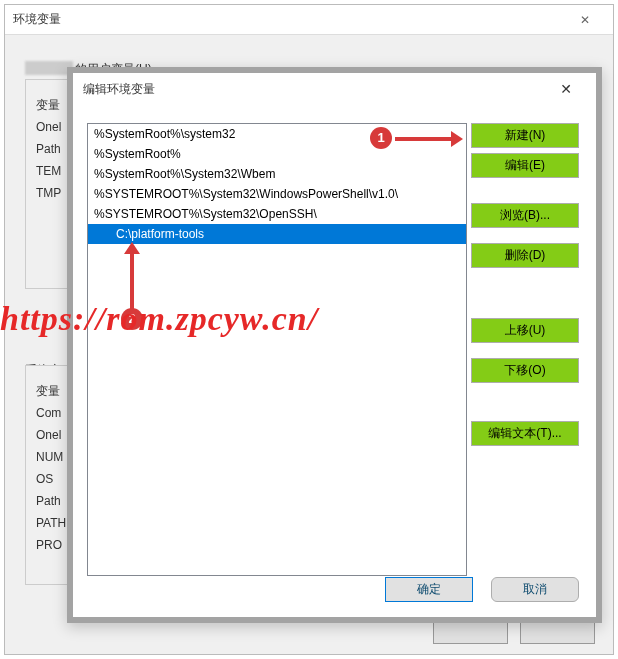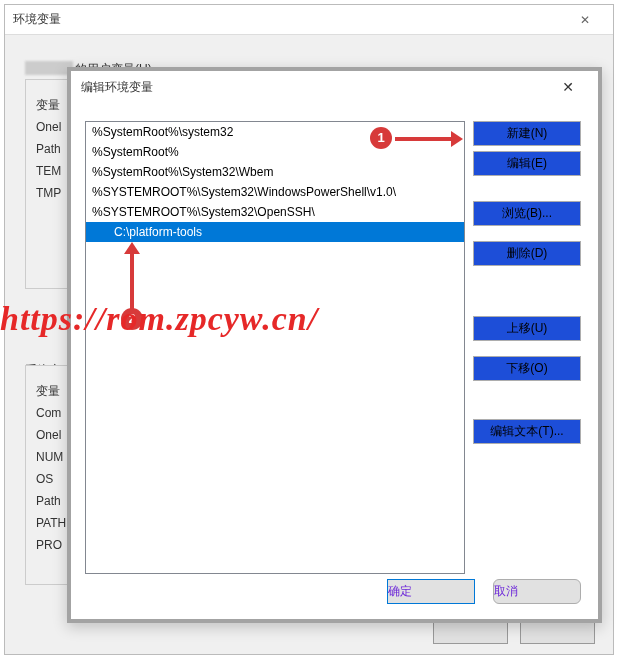--- a/index.html
+++ b/index.html
@@ -22,33 +22,33 @@
 
   .back-syslabel { position: absolute; left: 20px; top: 345px; color: #333; text-decoration: underline; margin-top: 12px; }
   .back-group2 { position: absolute; left: 20px; top: 360px; width: 575px; height: 220px; border: 1px solid #ccc; background: #f0f0f0; }
   .back-list2 { position: absolute; left: 10px; top: 14px; width: 40px; color: #333; line-height: 22px; }
   .back-list2 div { white-space: nowrap; }
 
   .back-btn { position: absolute; width: 75px; height: 23px; border: 1px solid #999; background: #e1e1e1; color: #333; text-align: center; line-height: 21px; }
 
   .front-window {
     position: absolute; left: 67px; top: 67px; width: 535px; height: 556px;
-    background: #fff; border: 4px solid #a3a3a3; box-shadow: 0 4px 14px rgba(0,0,0,0.2);
+    background: #fff; border: 6px solid #a3a3a3; box-shadow: 0 4px 14px rgba(0,0,0,0.2);
   }
   .front-titlebar { height: 32px; display: flex; align-items: center; padding: 0 10px; }
   .front-title { flex: 1; color: #333; }
   .front-close { width: 40px; text-align: center; color: #333; font-size: 14px; line-height: 32px; }
 
   .front-body { position: absolute; left: 14px; top: 50px; width: 380px; height: 453px; border: 1px solid #828790; background: #fff; overflow: hidden; }
   .list-item { padding: 3px 6px; white-space: nowrap; color: #000; }
   .list-item.selected { background: #0078d7; color: #fff; padding-left: 28px; }
 
-  .side-btn { position: absolute; width: 108px; height: 25px; border: 1px solid #adadad; background: #1d4ed8; color: #000; text-align: center; line-height: 23px; right: 17px; }
+  .side-btn { position: absolute; width: 108px; height: 25px; border: 1px solid #adadad; background: #84cc16; color: #000; text-align: center; line-height: 23px; right: 17px; }
 
-  .bottom-btn { position: absolute; width: 88px; height: 25px; border: 1px solid #adadad; background: #e1e1e1; color: #6d28d9; line-height: 23px; bottom: 15px; }
+  .bottom-btn { position: absolute; width: 88px; height: 25px; border: 1px solid #adadad; background: #e1e1e1; color: #0c4a6e; text-align: center; line-height: 23px; bottom: 15px; }
   .bottom-btn.default { border-color: #0078d7; }
 
   .annot-circle { position: absolute; width: 22px; height: 22px; border-radius: 50%; background: #d73a3a; color: #fff; font-weight: bold; text-align: center; line-height: 22px; font-size: 13px; }
   .annot-arrow1 { position: absolute; left: 395px; top: 137px; width: 58px; height: 4px; background: #d73a3a; }
   .annot-arrow1::after { content: ""; position: absolute; right: -10px; top: -6px; border-left: 12px solid #d73a3a; border-top: 8px solid transparent; border-bottom: 8px solid transparent; }
   .annot-arrow2 { position: absolute; left: 130px; top: 252px; width: 4px; height: 58px; background: #d73a3a; }
   .annot-arrow2::before { content: ""; position: absolute; top: -10px; left: -6px; border-bottom: 12px solid #d73a3a; border-left: 8px solid transparent; border-right: 8px solid transparent; }
 
   .watermark { position: absolute; left: 0px; top: 300px; color: #e62828; font-family: Georgia, serif; font-size: 34px; font-style: italic; font-weight: bold; letter-spacing: 1px; white-space: nowrap; }
 </style>

